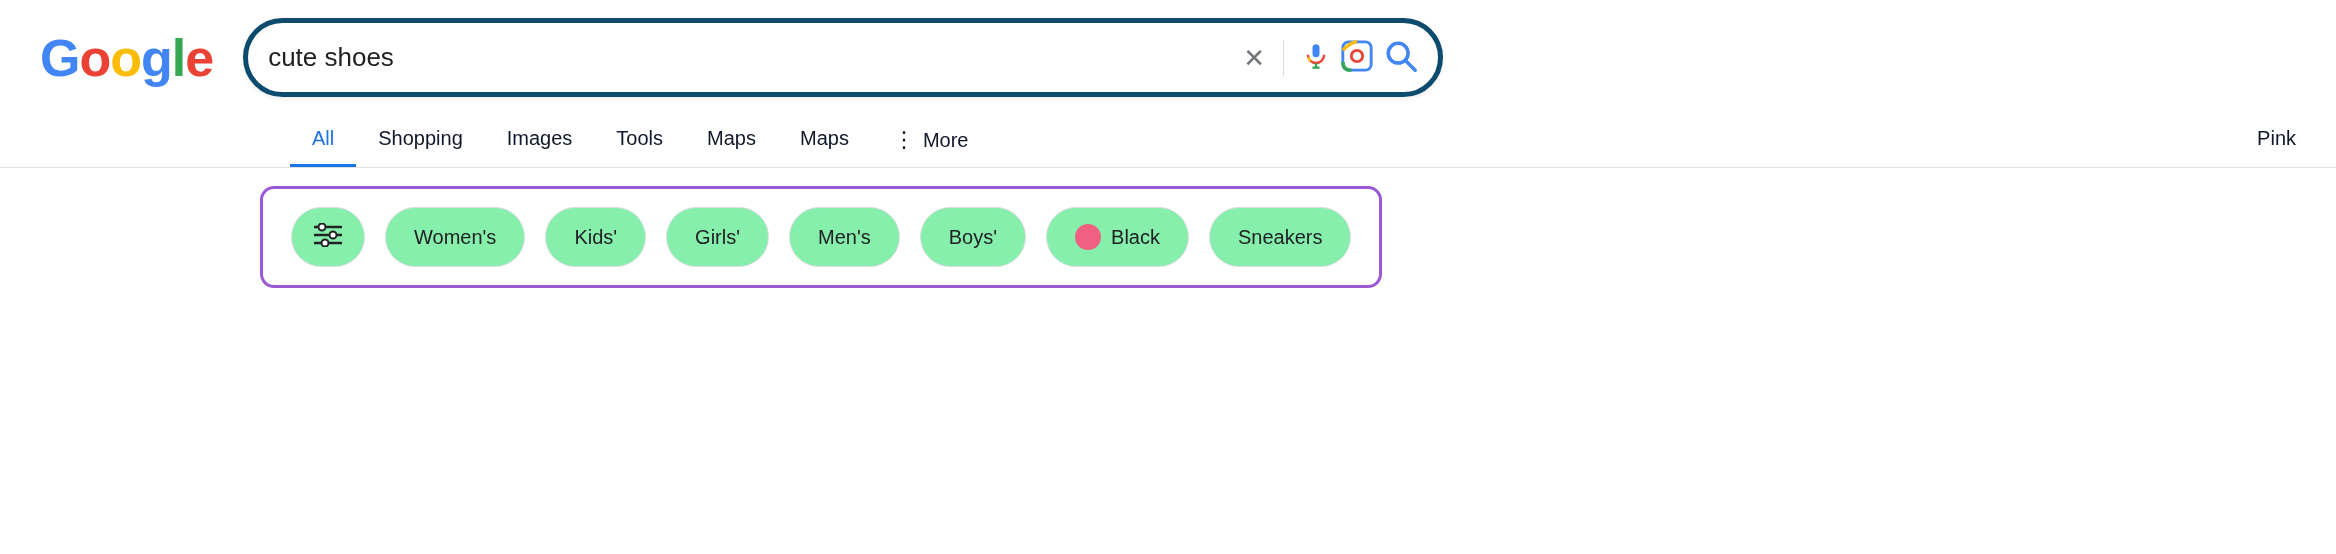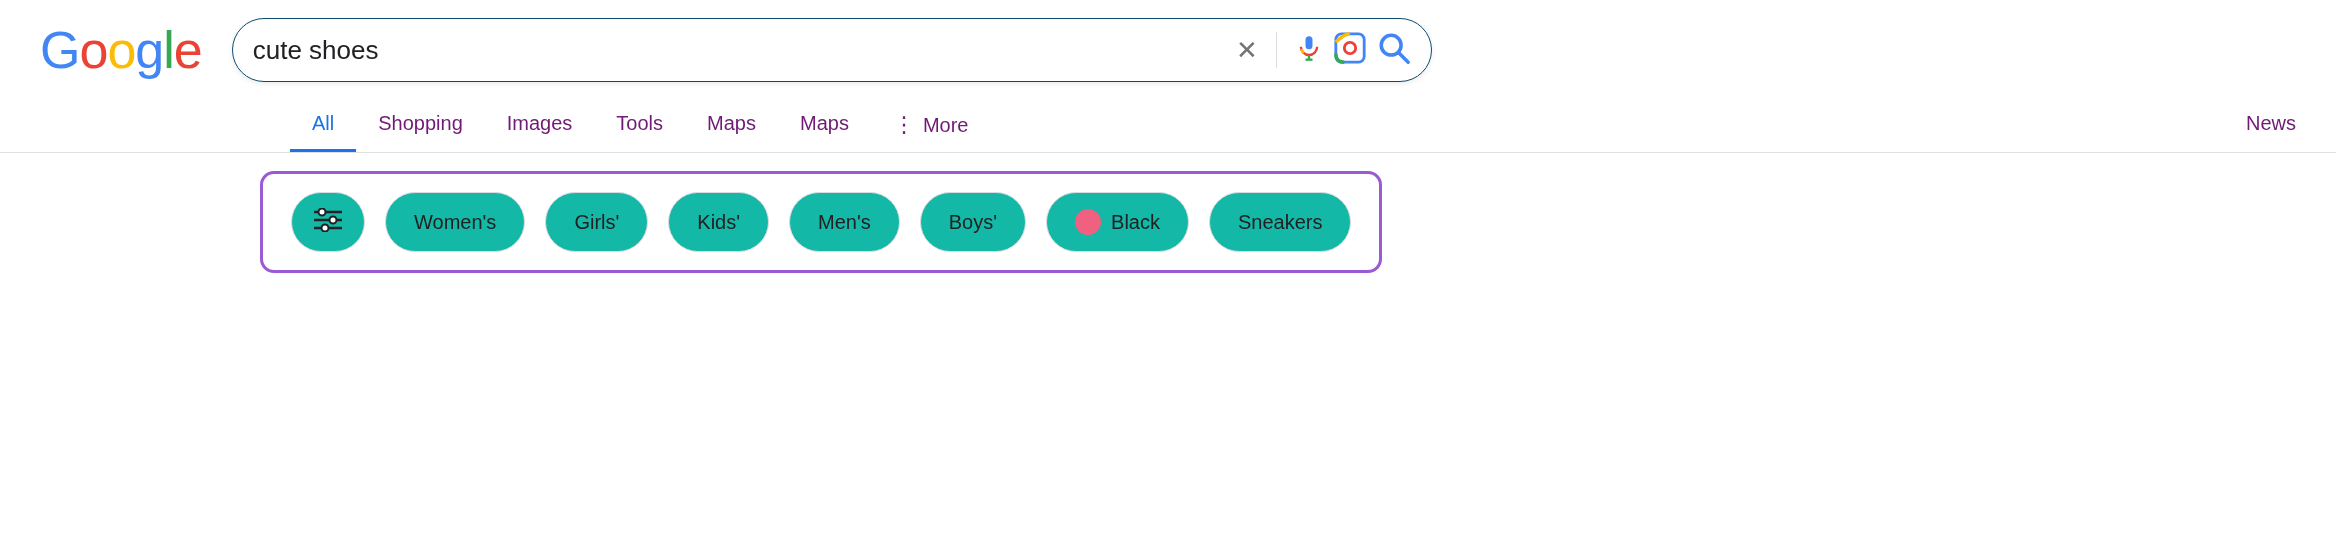--- a/index.html
+++ b/index.html
@@ -15,38 +15,38 @@
     .header {
       display: flex;
       align-items: center;
       padding: 18px 40px 0 40px;
       gap: 30px;
     }
 
     
     .google-logo {
       font-size: 52px;
-      font-weight: 400;
+      font-weight: 700;
       letter-spacing: -1px;
       white-space: nowrap;
       flex-shrink: 0;
     }
     .g-blue { color: #4285F4; }
     .g-red { color: #EA4335; }
     .g-yellow { color: #FBBC05; }
     .g-green { color: #34A853; }
 
     
     .search-bar {
       display: flex;
       align-items: center;
-      border: 1px solid #0c4a6e;
+      border: 5px solid #0c4a6e;
       border-radius: 50px;
       padding: 0 20px;
-      height: 64px;
+      height: 79px;
       width: 1200px;
       box-shadow: 0 2px 5px rgba(0,0,0,0.08);
       gap: 10px;
     }
     .search-input {
       flex: 1;
       border: none;
       outline: none;
       font-size: 26px;
       color: #202124;
@@ -91,21 +91,21 @@
       align-items: flex-start;
       padding: 0 0 0 290px;
       margin-top: 16px;
       border-bottom: 1px solid #e0e0e0;
       padding-bottom: 0;
       gap: 0;
     }
     .nav-tab {
       padding: 14px 22px;
       font-size: 20px;
-      color: #701a75;
+      color: #0f172a;
       cursor: pointer;
       white-space: nowrap;
       position: relative;
       display: flex;
       align-items: center;
       gap: 6px;
     }
     .nav-tab.active {
       color: #1a73e8;
       border-bottom: 3px solid #1a73e8;
@@ -138,21 +138,21 @@
       display: flex;
       align-items: center;
       gap: 10px;
       border: 1px solid #dadce0;
       border-radius: 50px;
       padding: 14px 28px;
       font-size: 20px;
       color: #202124;
       cursor: pointer;
       white-space: nowrap;
-      background: #14b8a6;
+      background: #86efac;
       height: 60px;
     }
 
     
     .filter-tune-chip {
       padding: 14px 22px;
     }
 
     .color-dot {
       width: 26px;
@@ -221,21 +221,21 @@
     <span>Maps</span>
   </div>
   <div class="nav-tab">
     <span>Maps</span>
   </div>
   <div class="nav-tab">
     <span class="more-dots">⋮</span>
     <span>More</span>
   </div>
   <div class="nav-tab nav-tools">
-    <span>News</span>
+    <span>Pink</span>
   </div>
 </div>
 
 <div class="filter-row-wrapper">
   <div class="filter-row-highlight">
 
     <div class="filter-chip filter-tune-chip">
       <span>
         <svg width="28" height="24" viewBox="0 0 28 24">
           <line x1="0" y1="4" x2="28" y2="4" stroke="#202124" stroke-width="2.5"></line>
@@ -246,25 +246,25 @@
           <circle cx="11" cy="20" r="3.5" fill="white" stroke="#202124" stroke-width="2"></circle>
         </svg>
       </span>
     </div>
 
     <div class="filter-chip">
       <span>Women's</span>
     </div>
 
     <div class="filter-chip">
+      <span>Kids'</span>
+    </div>
+
+    <div class="filter-chip">
       <span>Girls'</span>
-    </div>
-
-    <div class="filter-chip">
-      <span>Kids'</span>
     </div>
 
     <div class="filter-chip">
       <span>Men's</span>
     </div>
 
     <div class="filter-chip">
       <span>Boys'</span>
     </div>
 

